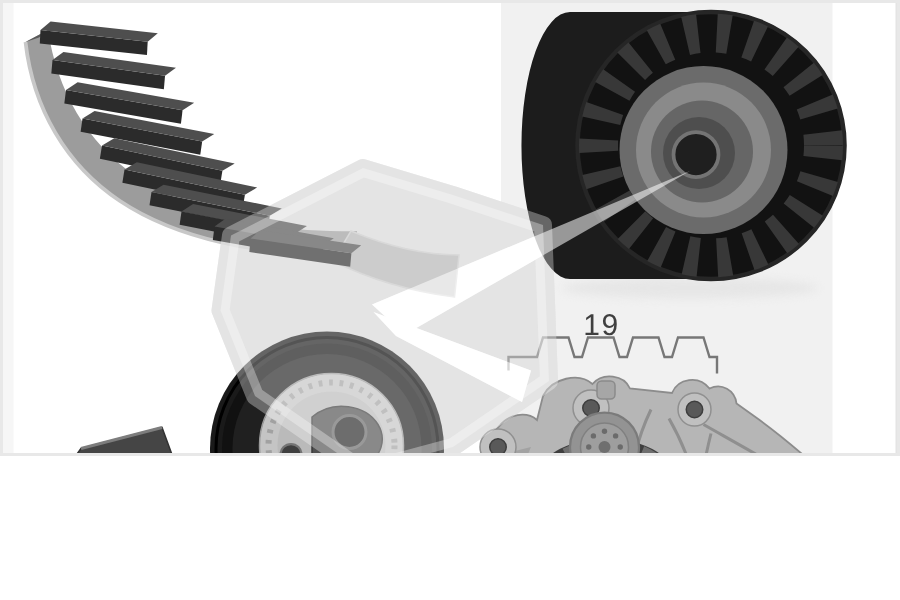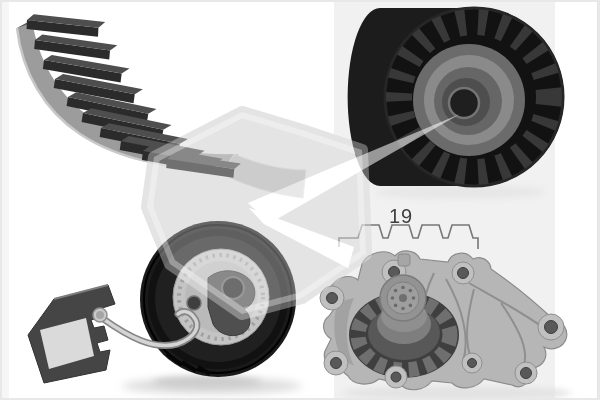--- a/index.html
+++ b/index.html
@@ -1,18 +1,18 @@
 <!DOCTYPE html>
 <html><head>
 <meta charset="utf-8">
 <style>
   html,body{margin:0;padding:0;background:#ffffff;}
   .stage{
     position:relative;
-    width:600px;height:400px;
+    width:600px;height:304px;
     box-sizing:border-box;
     background:#ffffff;
     border:2px solid #e8e8e8;
     overflow:hidden;
     font-family:"Liberation Sans", sans-serif;
     padding-left:40px;
   }
   .stage svg{position:absolute;left:0;top:0;}
   .dim-label{
     font-family:"Liberation Sans", sans-serif;

